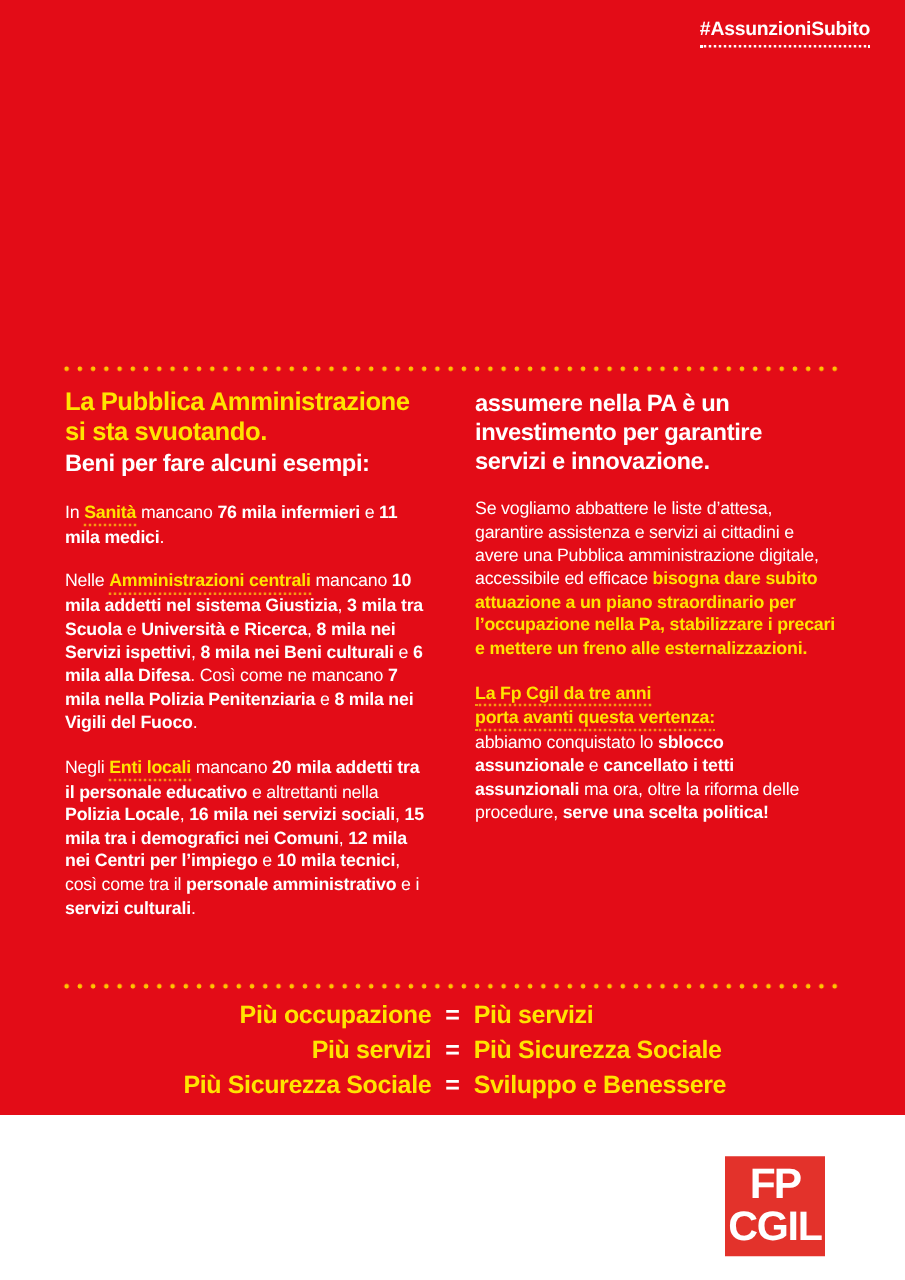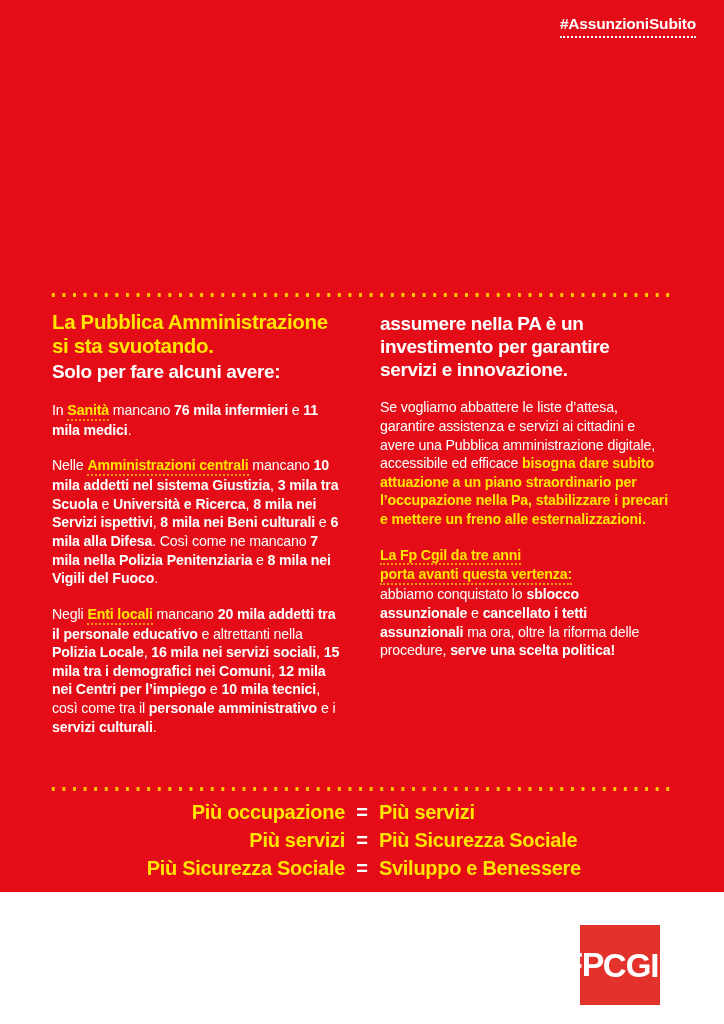--- a/index.html
+++ b/index.html
@@ -222,20 +222,21 @@
     color: #e30c17;
   }
   .logo {
     position: absolute;
     left: 580px;
     top: 925px;
     width: 80px;
     height: 80px;
     background: #e3322b;
     display: flex;
+    flex-direction: column;
     align-items: center;
     justify-content: center;
     box-sizing: border-box;
   }
   .logo-fp {
     color: #ffffff;
     font-size: 34px;
     font-weight: bold;
     line-height: 0.88;
     letter-spacing: -1.5px;
@@ -260,21 +261,21 @@
 
     <div class="top-hashtag dotted-under-white">#AssunzioniSubito</div>
 
 
     <div class="rule-dots rule-top"></div>
 
     <div class="columns">
 
       <div class="col col-left">
         <p class="col-heading">La Pubblica Amministrazione si sta svuotando.</p>
-        <p class="col-subheading">Solo per fare alcuni avere:</p>
+        <p class="col-subheading">Beni per fare alcuni esempi:</p>
 
         <p class="col-body"><span>In </span><span class="y-line">Sanità</span><span> mancano </span><span class="b">76 mila infermieri</span><span> e </span><span class="b">11 mila medici</span><span>.</span></p>
 
         <p class="col-body"><span>Nelle </span><span class="y-line">Amministrazioni centrali</span><span> mancano </span><span class="b">10 mila addetti nel sistema Giustizia</span><span>, </span><span class="b">3 mila tra Scuola</span><span> e </span><span class="b">Università e Ricerca</span><span>, </span><span class="b">8 mila nei Servizi ispettivi</span><span>, </span><span class="b">8 mila nei Beni culturali</span><span> e </span><span class="b">6 mila alla Difesa</span><span>. Così come ne mancano </span><span class="b">7 mila nella Polizia Penitenziaria</span><span> e </span><span class="b">8 mila nei Vigili del Fuoco</span><span>.</span></p>
 
         <p class="col-body"><span>Negli </span><span class="y-line">Enti locali</span><span> mancano </span><span class="b">20 mila addetti tra il personale educativo</span><span> e altrettanti nella </span><span class="b">Polizia Locale</span><span>, </span><span class="b">16 mila nei servizi sociali</span><span>, </span><span class="b">15 mila tra i demografici nei Comuni</span><span>, </span><span class="b">12 mila nei Centri per l’impiego</span><span> e </span><span class="b">10 mila tecnici</span><span>, così come tra il </span><span class="b">personale amministrativo</span><span> e i </span><span class="b">servizi culturali</span><span>.</span></p>
       </div>
 
       <div class="col col-right">
         <p class="col-subheading">assumere nella PA è un investimento per garantire servizi e innovazione.</p>

